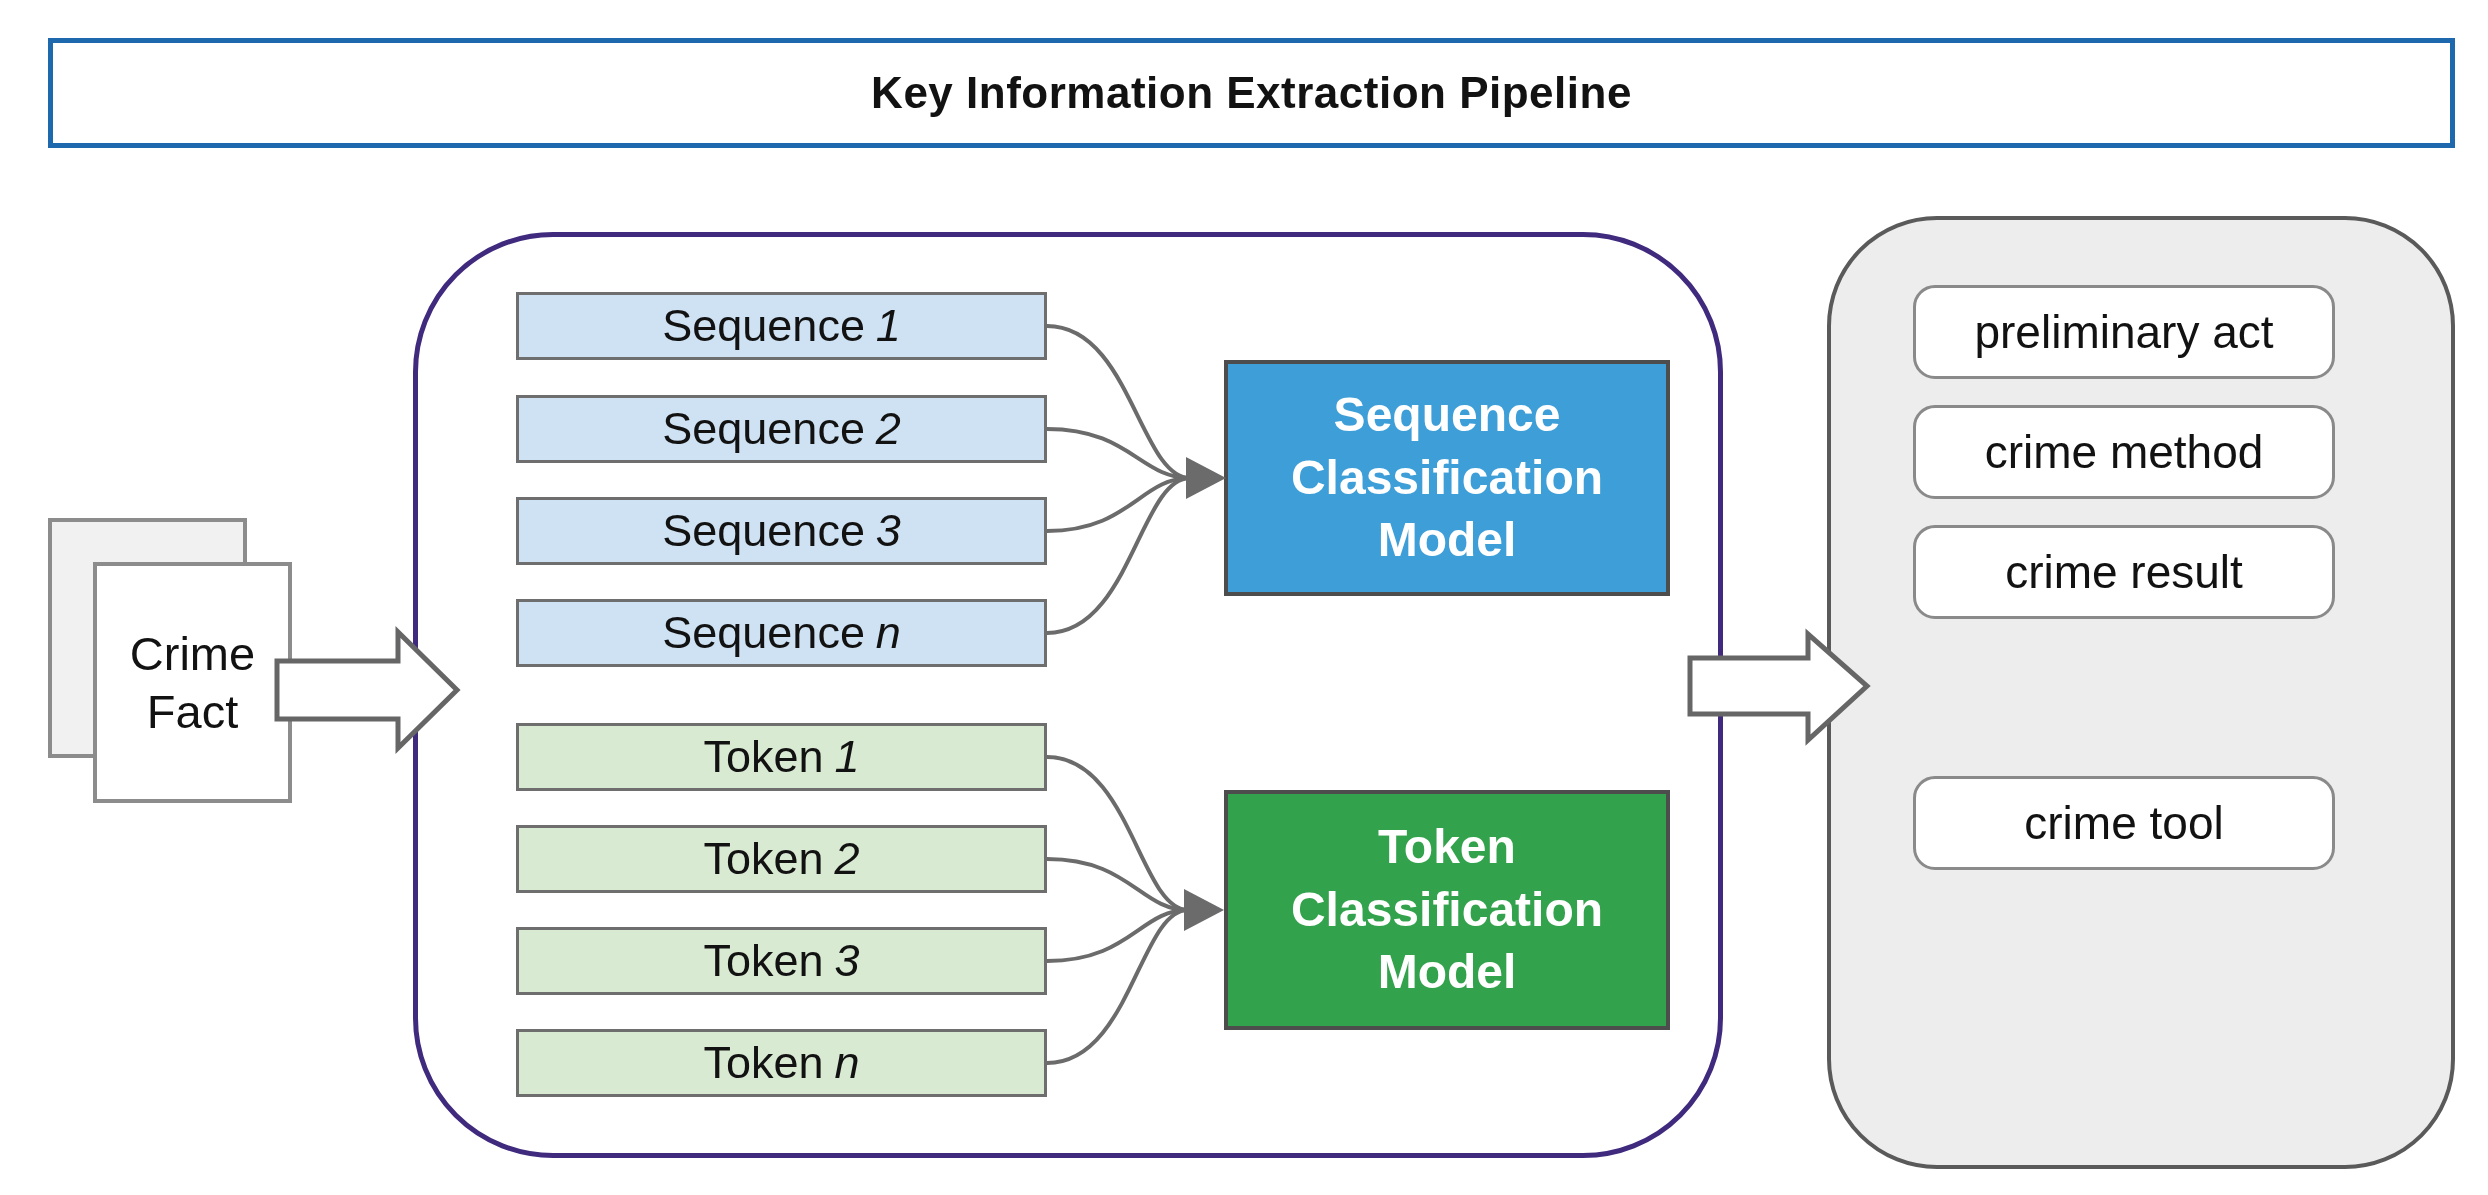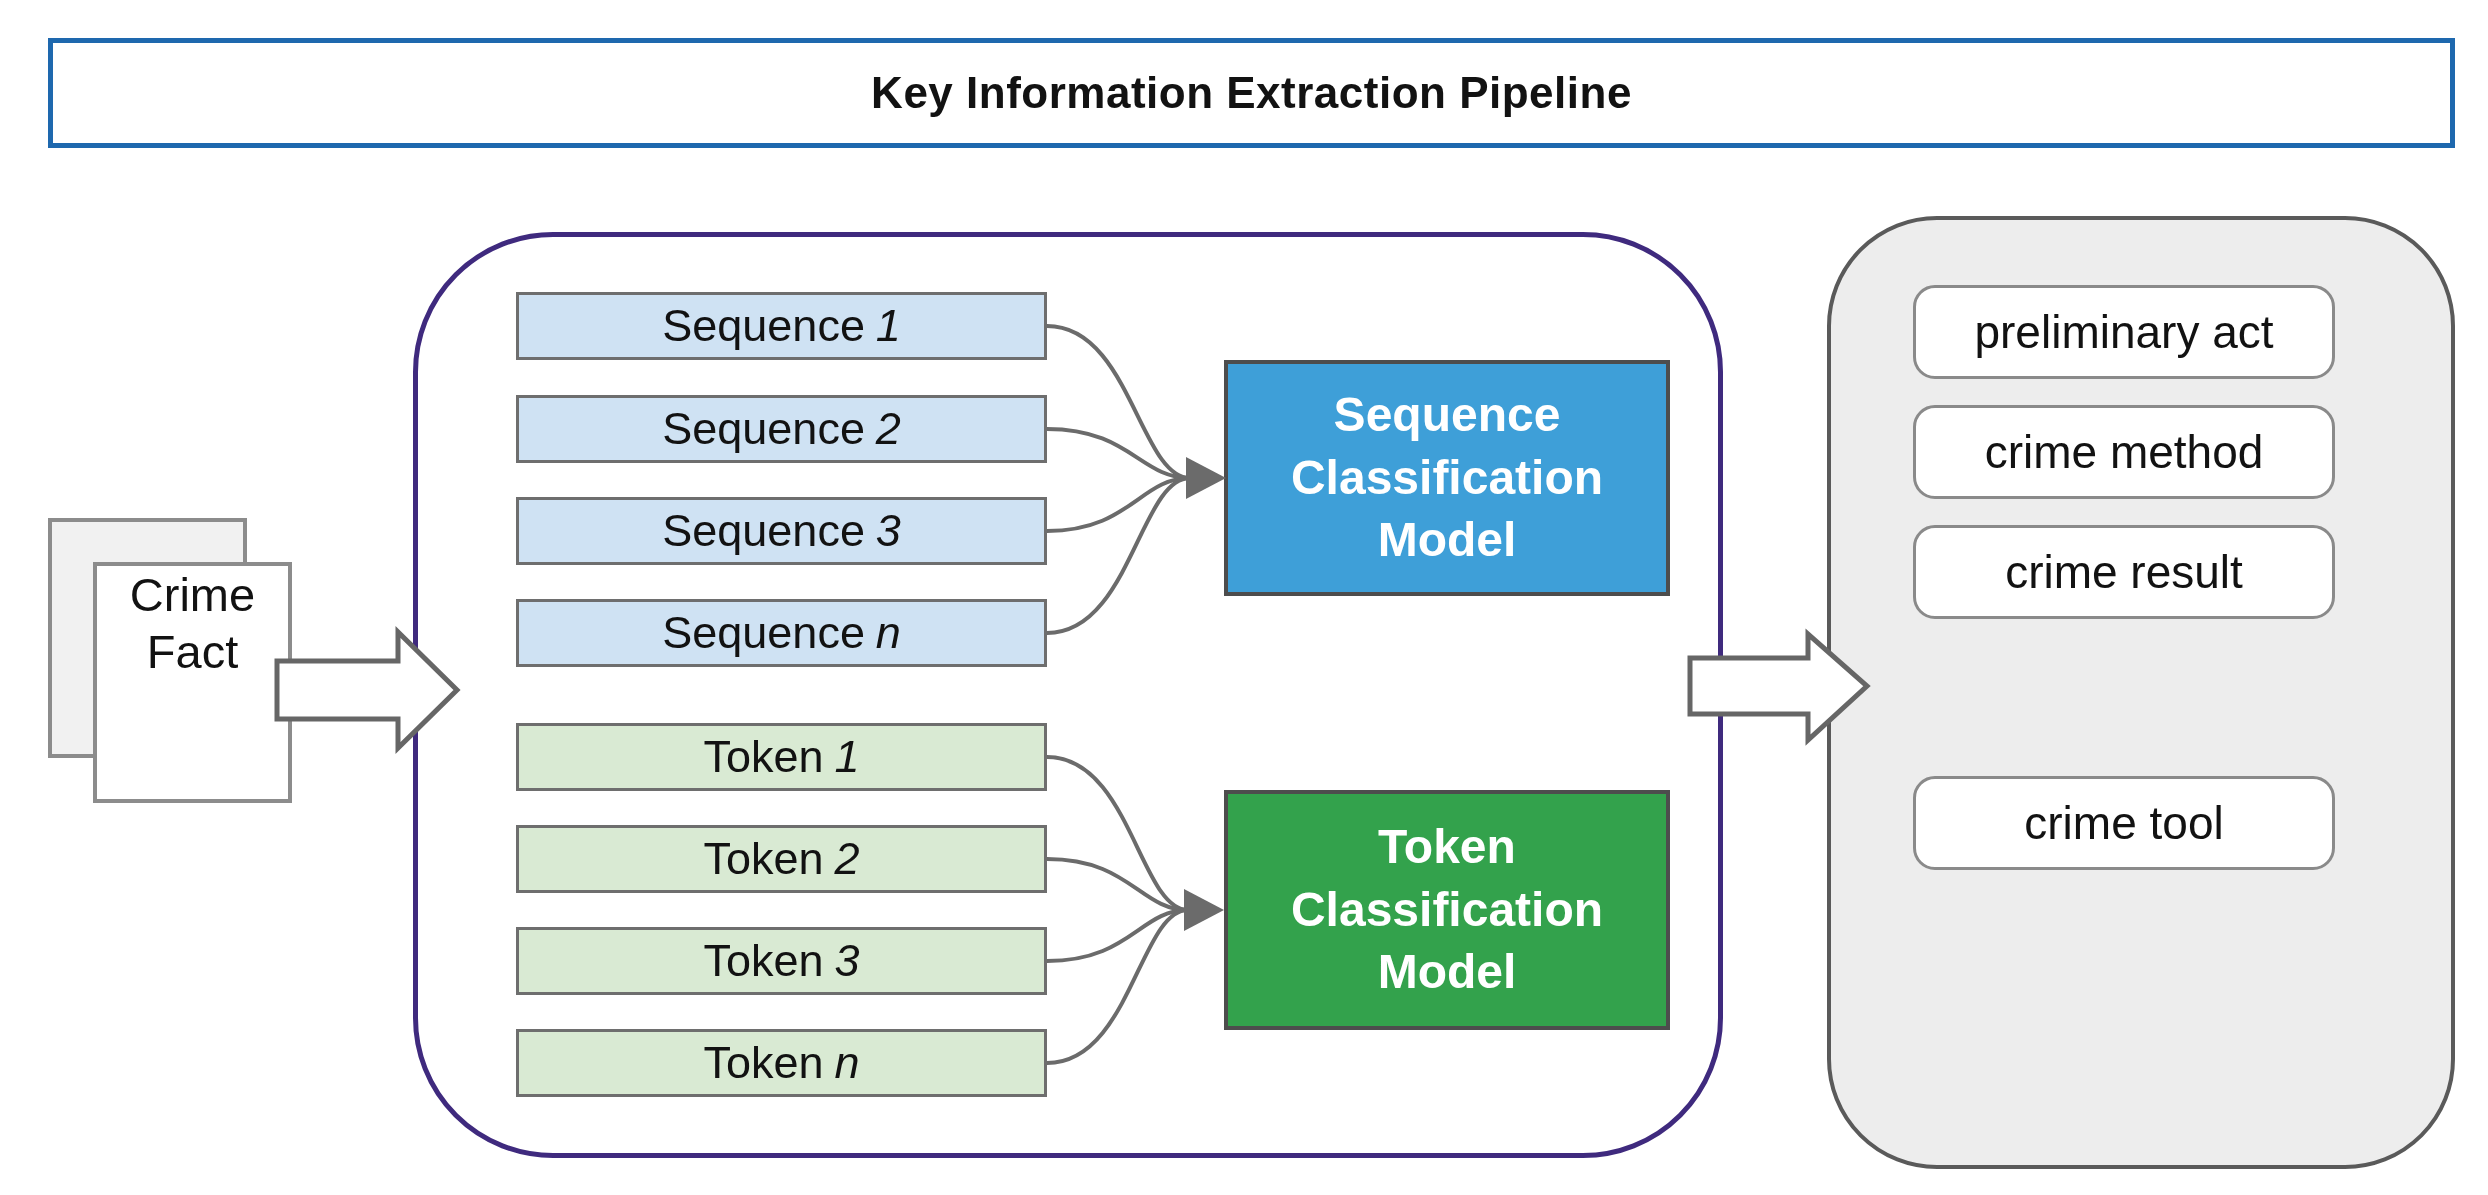--- a/index.html
+++ b/index.html
@@ -10,21 +10,21 @@
   .title-box{
     position:absolute;left:48px;top:26px;width:2407px;height:110px;
     border:5px solid var(--title-border-blue);box-sizing:border-box;background:#fff;
     display:flex;align-items:center;justify-content:center;
     font-size:44px;font-weight:bold;color:var(--text-black);letter-spacing:0.5px;margin-top:12px;
   }
   .doc{position:absolute;box-sizing:border-box;border:4px solid var(--doc-border-gray);}
   .doc-back{left:48px;top:518px;width:199px;height:240px;background:var(--doc-back-fill);}
   .doc-front{
     left:93px;top:562px;width:199px;height:241px;background:#fff;
-    display:flex;flex-direction:column;align-items:center;
+    display:flex;flex-direction:column;align-items:center;justify-content:center;
     font-size:47px;line-height:1.22;color:var(--text-black);text-align:center;
   }
   .container-mid{
     position:absolute;left:413px;top:232px;width:1310px;height:926px;
     border:5px solid var(--container-border-purple);border-radius:140px;
     box-sizing:border-box;background:#fff;
   }
   .input-box{
     position:absolute;left:516px;width:531px;height:68px;box-sizing:border-box;
     border:3px solid var(--input-border-gray);

